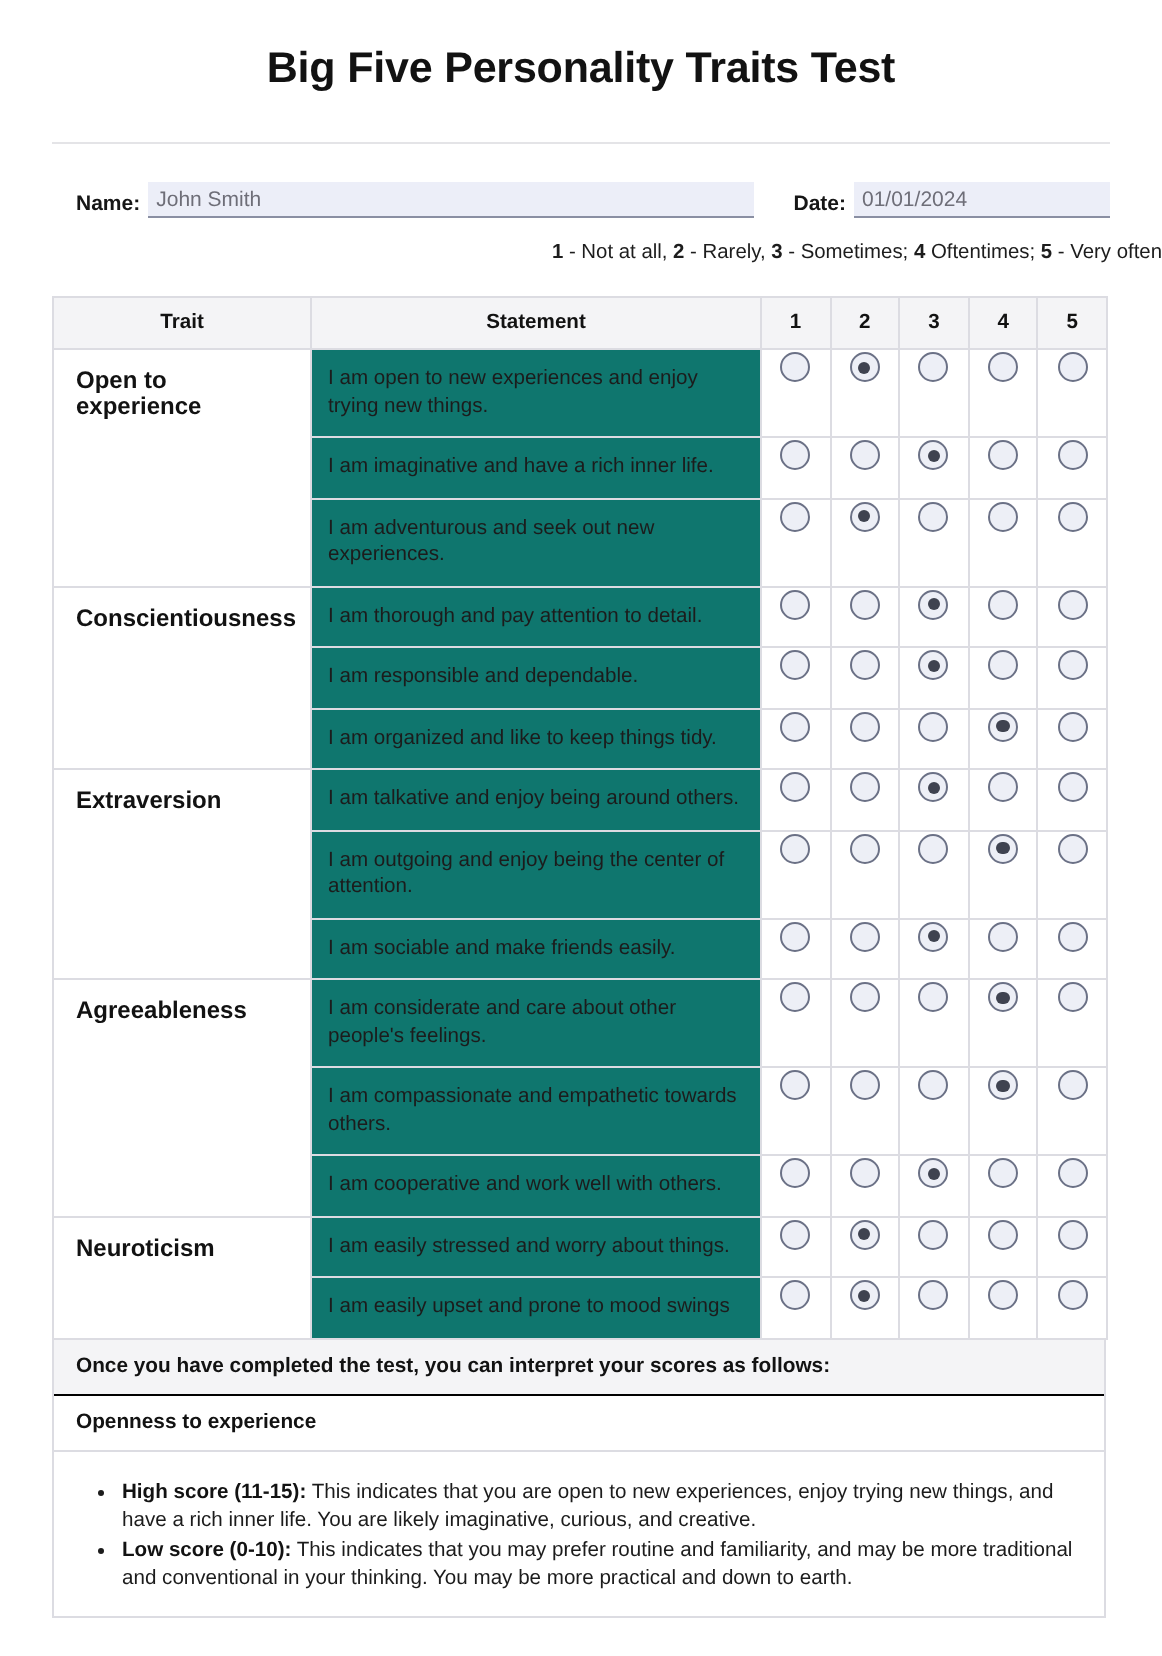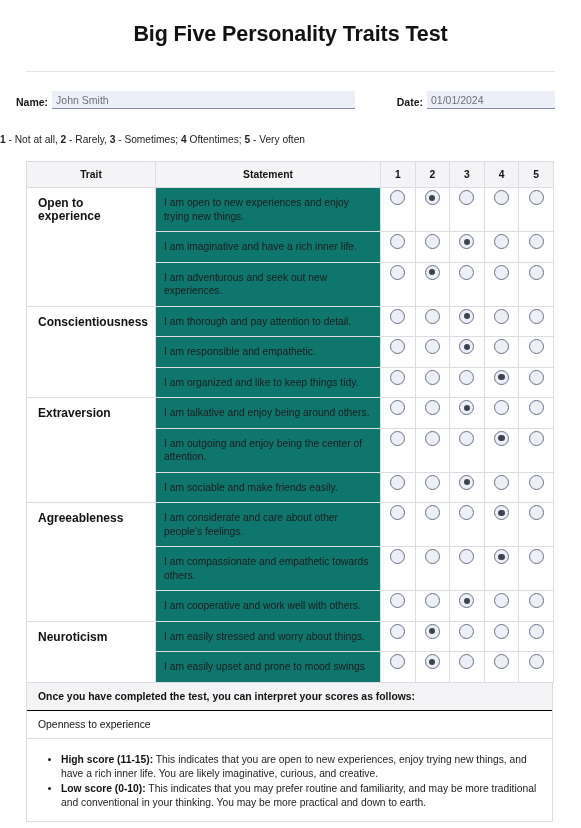--- a/index.html
+++ b/index.html
@@ -31,21 +31,21 @@
   .divider {
     height: 1px;
     background: #e4e4e7;
     margin: 24px 26px 0 26px;
   }
 
   
   .idrow {
     display: flex;
     align-items: flex-end;
-    margin: 19px 26px 0 16px;
+    margin: 19px 26px 0 38px;
     font-size: 10.5px;
   }
   .idlabel {
     font-weight: bold;
     color: #161616;
     font-size: 10.5px;
     padding-right: 4px;
     white-space: nowrap;
     padding-bottom: 1px;
   }
@@ -58,24 +58,24 @@
     line-height: 13px;
     height: 18px;
     overflow: hidden;
     white-space: nowrap;
   }
   .idfield.name { width: 303px; }
   .idfield.date { width: 128px; }
   .idspacer { flex: 1 1 auto; }
 
   .scale-legend {
-    text-align: left;
+    text-align: right;
     font-size: 10.2px;
     color: #1d1d1d;
-    margin-top: 25px;
+    margin-top: 12px;
   }
   .scale-legend b { font-weight: bold; }
 
   
   .tbl-wrap { margin: 16px 26px 0 26px; }
   table.survey {
     width: 527px;
     border-collapse: collapse;
     table-layout: fixed;
     border: 1px solid #dcdce2;
@@ -148,21 +148,21 @@
     background: #f4f4f6;
     font-size: 10.4px;
     font-weight: bold;
     color: #121212;
     padding: 8px 10px 8px 11px;
     border-bottom: 1px solid #000000;
   }
   .interp-sub {
     background: #ffffff;
     font-size: 10.4px;
-    font-weight: normal;
+    font-weight: bold;
     color: #121212;
     padding: 8px 10px 8px 11px;
     border-bottom: 1px solid #dcdce2;
   }
   .interp-body {
     background: #ffffff;
     padding: 14px 14px 10px 14px;
   }
   .interp-body ul {
     margin: 0;
@@ -238,21 +238,21 @@
           <tr>
             <td class="trait" rowspan="3">Conscientiousness</td>
             <td class="stmt">I am thorough and pay attention to detail.</td>
             <td class="radio-cell"><span class="radio"></span></td>
             <td class="radio-cell"><span class="radio"></span></td>
             <td class="radio-cell"><span class="radio checked"></span></td>
             <td class="radio-cell"><span class="radio"></span></td>
             <td class="radio-cell"><span class="radio"></span></td>
           </tr>
           <tr>
-            <td class="stmt">I am responsible and empathetic.</td>
+            <td class="stmt">I am responsible and dependable.</td>
             <td class="radio-cell"><span class="radio"></span></td>
             <td class="radio-cell"><span class="radio"></span></td>
             <td class="radio-cell"><span class="radio checked"></span></td>
             <td class="radio-cell"><span class="radio"></span></td>
             <td class="radio-cell"><span class="radio"></span></td>
           </tr>
           <tr>
             <td class="stmt">I am organized and like to keep things tidy.</td>
             <td class="radio-cell"><span class="radio"></span></td>
             <td class="radio-cell"><span class="radio"></span></td>

